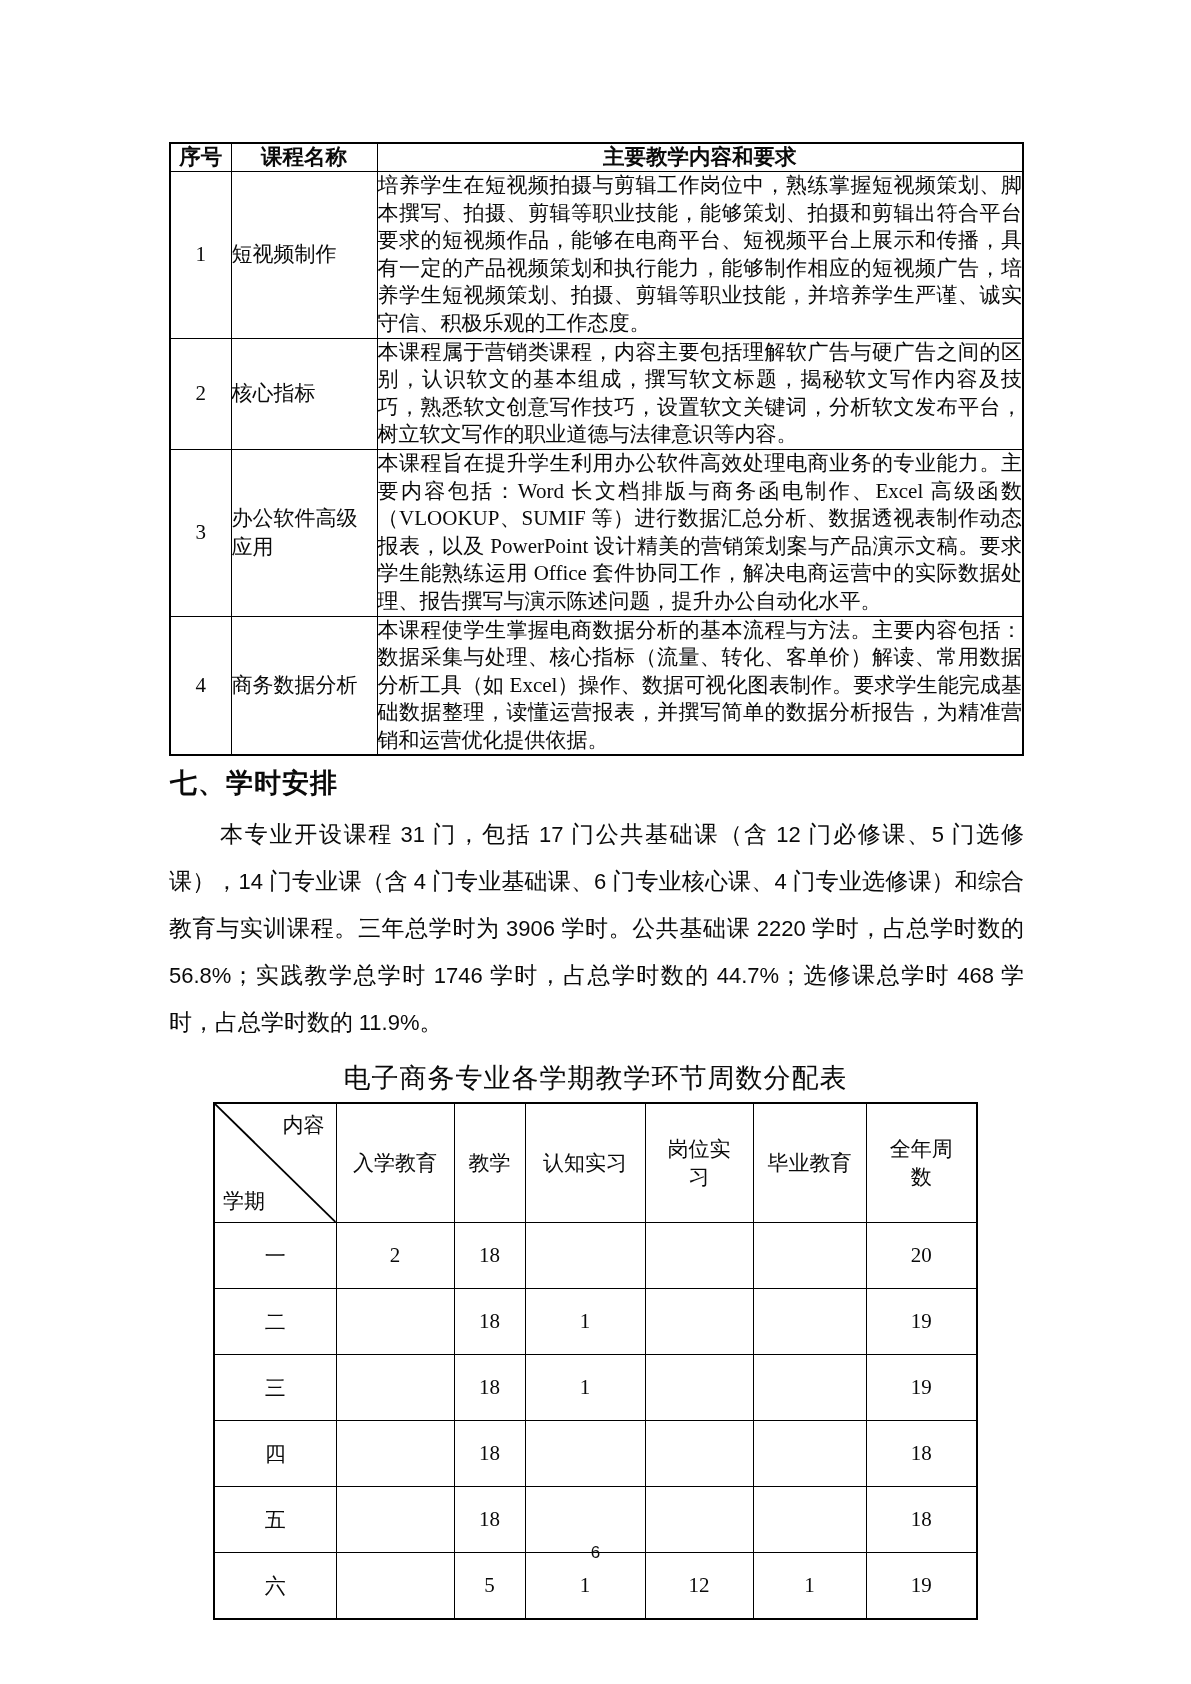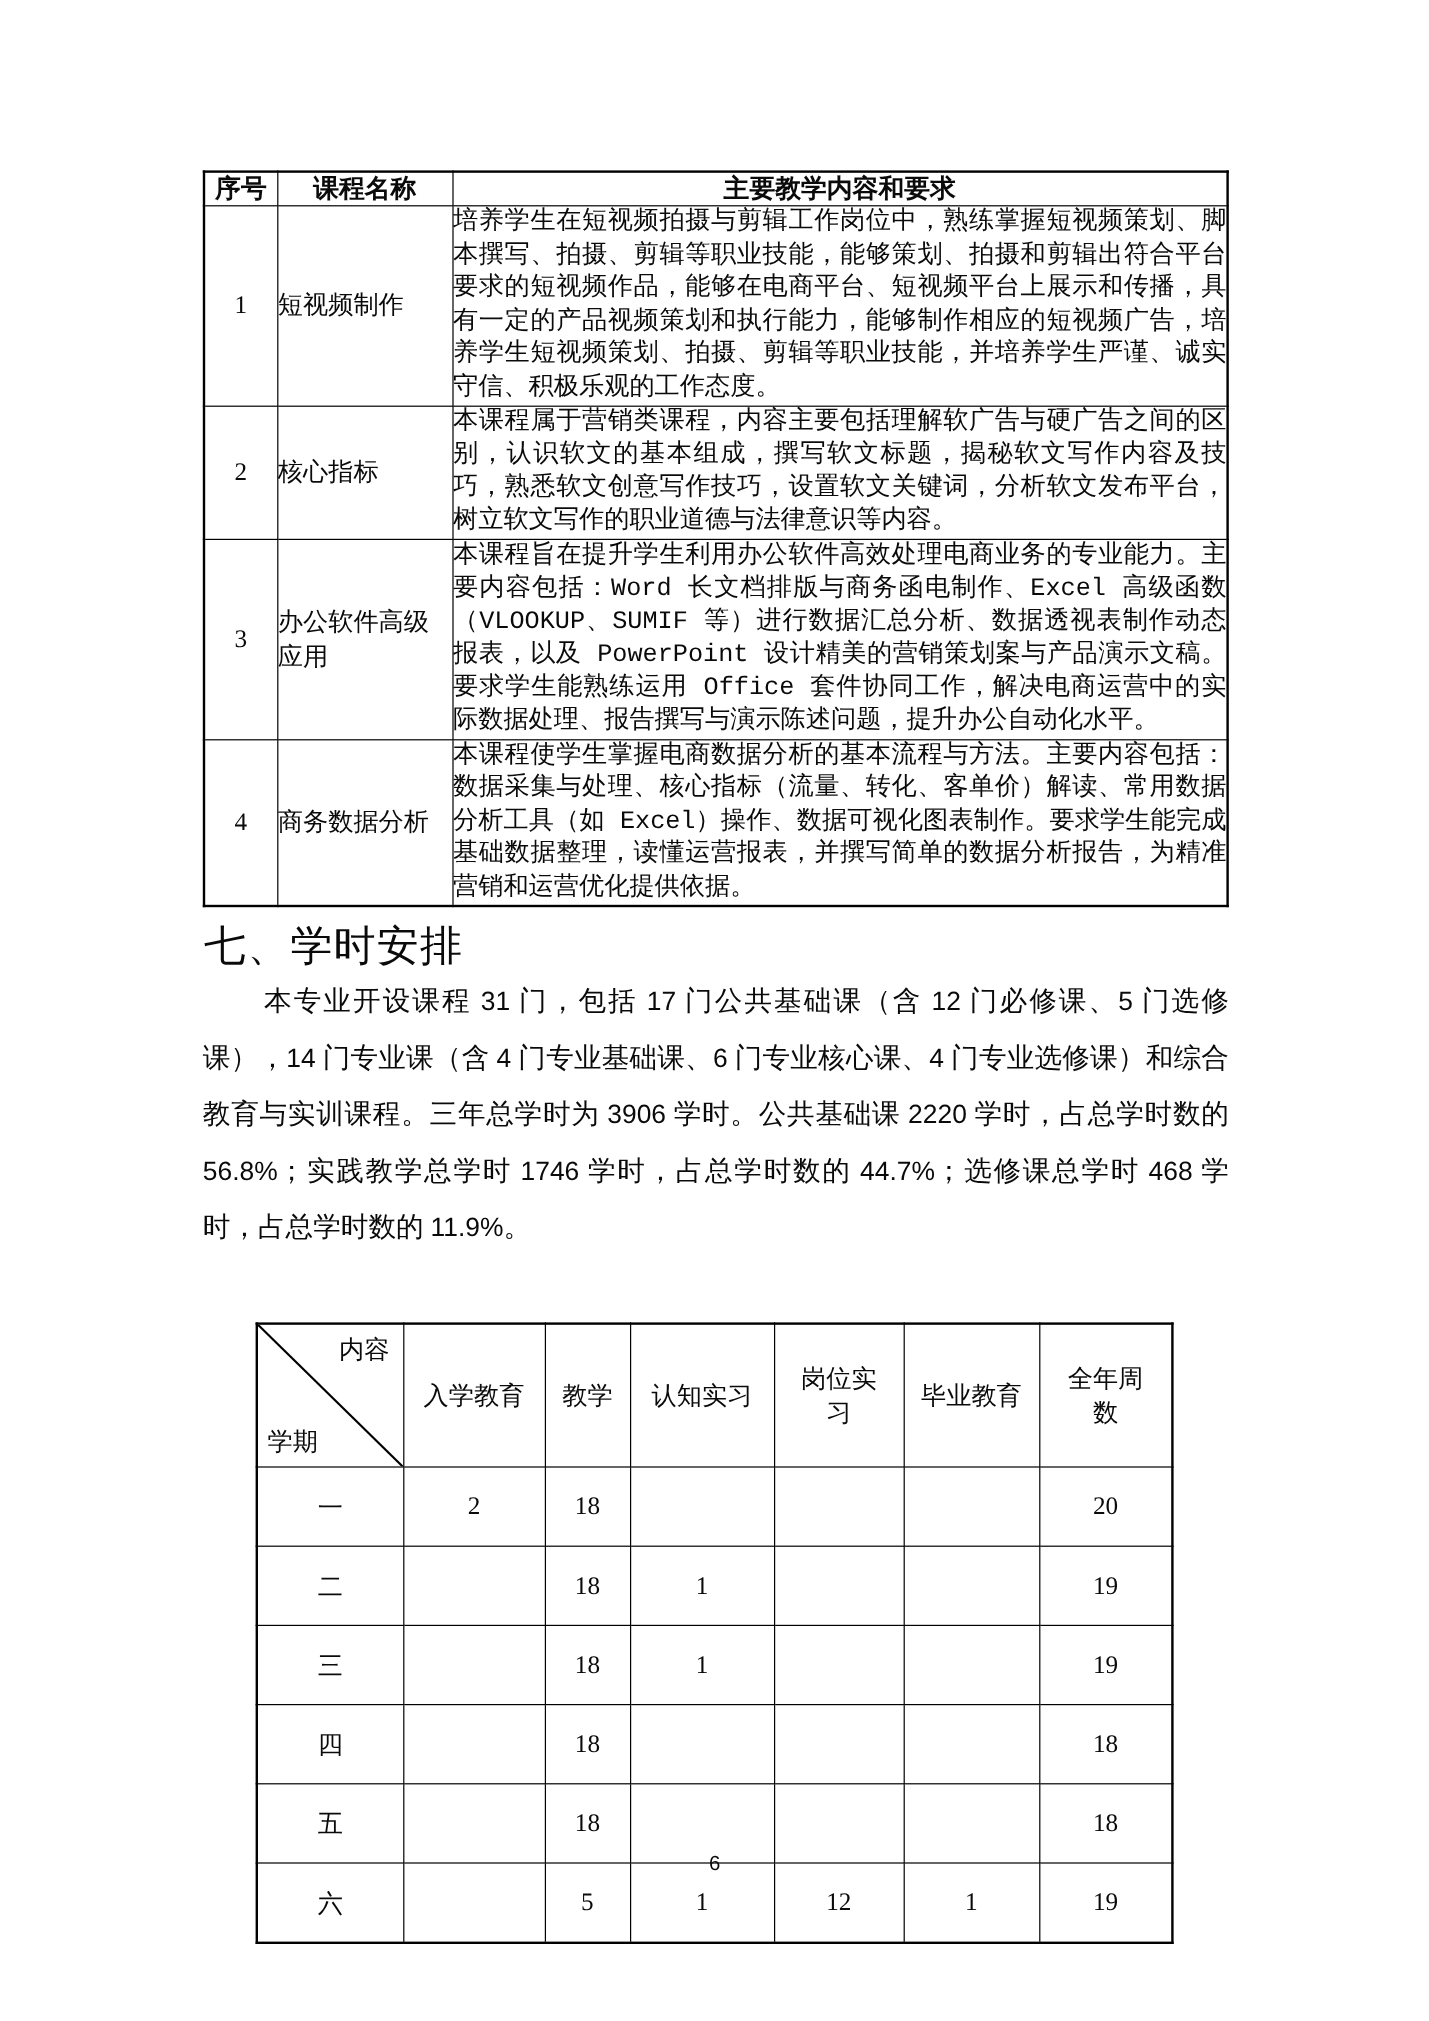--- a/index.html
+++ b/index.html
@@ -44,31 +44,30 @@
     font-size: 21px;
     line-height: 29px;
     padding: 0 10px;
   }
   td.c-content {
     vertical-align: top;
     font-size: 21px;
     line-height: 27.6px;
     text-align: justify;
     padding: 2px 8px 2px 9px;
-    font-family: Liberation Mono, monospace;
   }
 
   
   .section-heading {
     position: absolute;
     left: 170px;
     top: 765px;
     font-family: "Liberation Sans", "DejaVu Sans", sans-serif;
-    font-weight: normal;
-    font-size: 35px;
+    font-weight: bold;
+    font-size: 27px;
     letter-spacing: 1px;
   }
   .body-para {
     position: absolute;
     left: 169px;
     top: 811px;
     width: 855px;
     font-size: 23px;
     line-height: 47px;
     text-align: justify;
@@ -167,20 +166,21 @@
           <td class="c-name">商务数据分析</td>
           <td class="c-content">本课程使学生掌握电商数据分析的基本流程与方法。主要内容包括：数据采集与处理、核心指标（流量、转化、客单价）解读、常用数据分析工具（如 Excel）操作、数据可视化图表制作。要求学生能完成基础数据整理，读懂运营报表，并撰写简单的数据分析报告，为精准营销和运营优化提供依据。</td>
         </tr>
       </tbody>
   </table>
 
   <div class="section-heading">七、学时安排</div>
 
   <p class="body-para">本专业开设课程 <span class="num">31</span> 门，包括 <span class="num">17</span> 门公共基础课（含 <span class="num">12</span> 门必修课、<span class="num">5</span> 门选修课），<span class="num">14</span> 门专业课（含 <span class="num">4</span> 门专业基础课、<span class="num">6</span> 门专业核心课、<span class="num">4</span> 门专业选修课）和综合教育与实训课程。三年总学时为 <span class="num">3906</span> 学时。公共基础课 <span class="num">2220</span> 学时，占总学时数的 <span class="num">56.8%</span>；实践教学总学时 <span class="num">1746</span> 学时，占总学时数的 <span class="num">44.7%</span>；选修课总学时 <span class="num">468</span> 学时，占总学时数的 <span class="num">11.9%</span>。</p>
 
+  <div class="weeks-title">电子商务专业各学期教学环节周数分配表</div>
 
   <table class="weeks-table">
     <colgroup>
       <col style="width:122px">
         <col style="width:118px">
         <col style="width:71px">
       <col style="width:120px">
         <col style="width:108px">
         <col style="width:113px">
         <col style="width:111px">

